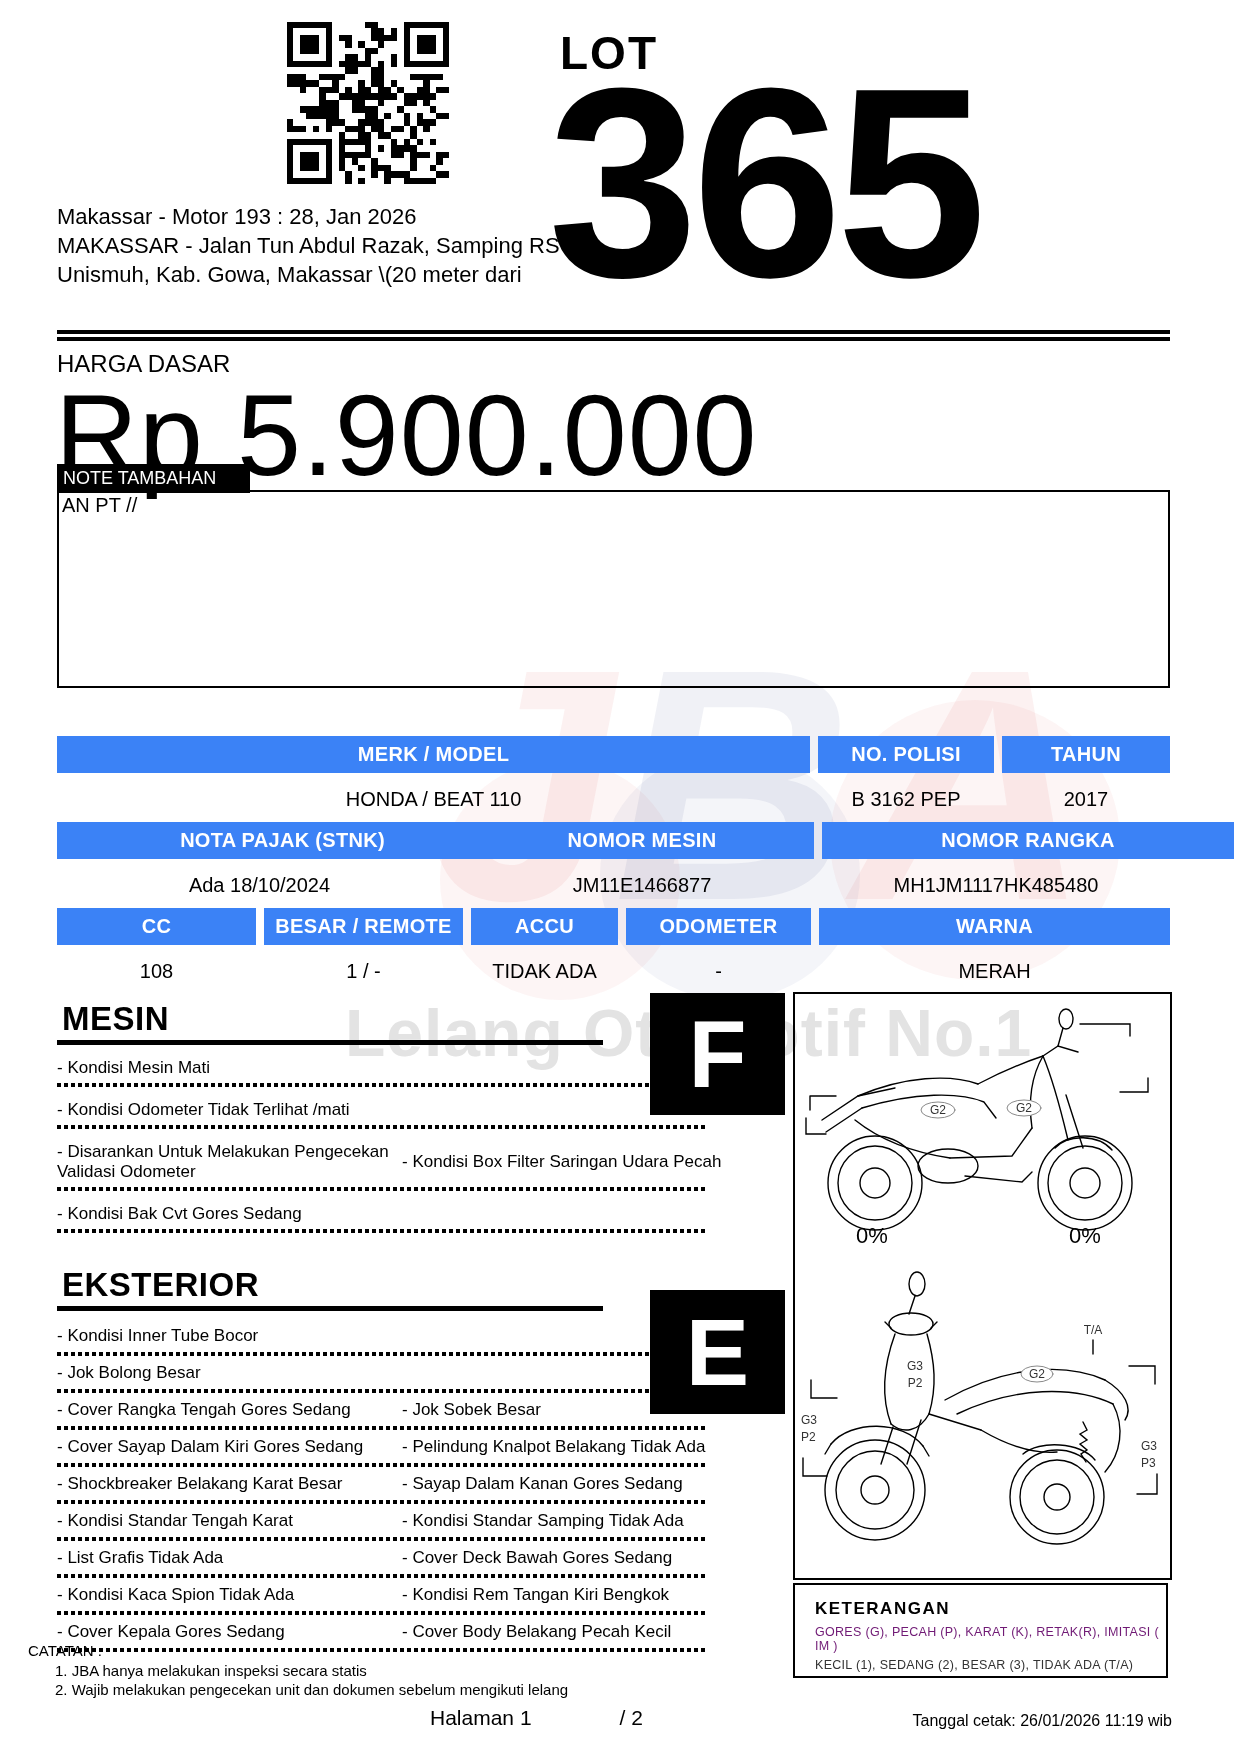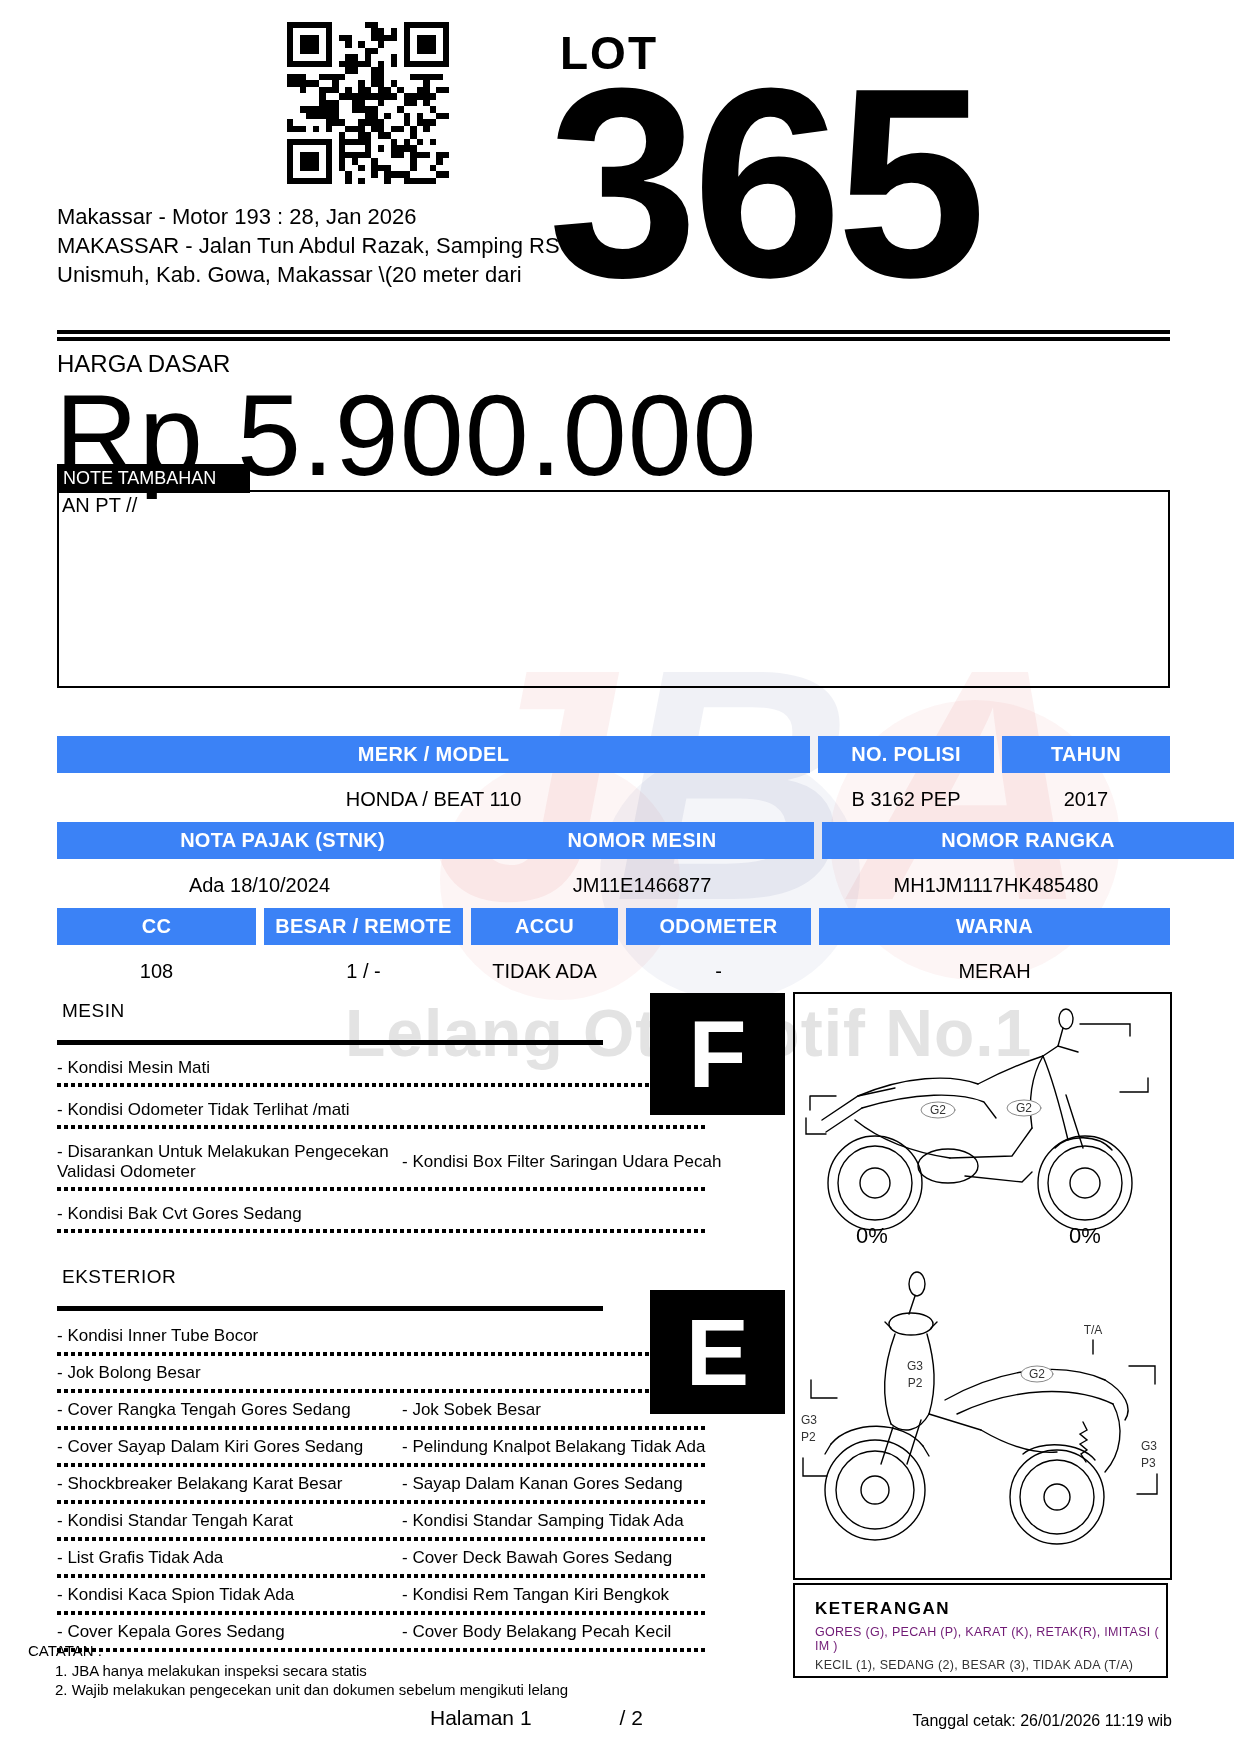--- a/index.html
+++ b/index.html
@@ -4,21 +4,21 @@
 <style>
   html,body{margin:0;padding:0;background:#fff}
   .page{position:relative;width:1240px;height:1754px;background:#fff;overflow:hidden;
         font-family:"Liberation Sans","DejaVu Sans",sans-serif;color:#000}
   .abs{position:absolute}
   .z2{z-index:2}
   .bar{position:absolute;height:37px;background:#3b82f6;color:#fff;font-weight:bold;font-size:20px;
        display:flex;align-items:center;justify-content:center;z-index:2;letter-spacing:.3px}
   .val{position:absolute;height:26px;font-size:20px;display:flex;align-items:center;justify-content:center;z-index:2}
   .dots{height:4px;background:repeating-linear-gradient(90deg,#000 0 4px,transparent 4px 7px)}
-  .sec-title{font-size:19px;font-weight:normal;letter-spacing:.5px}
+  .sec-title{font-size:33px;font-weight:bold;letter-spacing:.5px}
   .rule-thick{height:5px;background:#000}
   .cond-row{display:grid;grid-template-columns:345px 1fr;font-size:17px;line-height:20px}
   .cond-row .rcell{white-space:nowrap}
   .m-row .dots{margin-top:5px}
   .m-row{margin-bottom:13px}
   .e-row .dots{margin-top:6px}
   .e-row{margin-bottom:7px}
   .grade{position:absolute;left:650px;width:135px;background:#000;color:#fff;display:flex;
          align-items:center;justify-content:center;font-size:95px;font-weight:bold;z-index:3}
   .figbox{position:absolute;left:793px;width:375px;border:2px solid #000;z-index:2;background:transparent}

